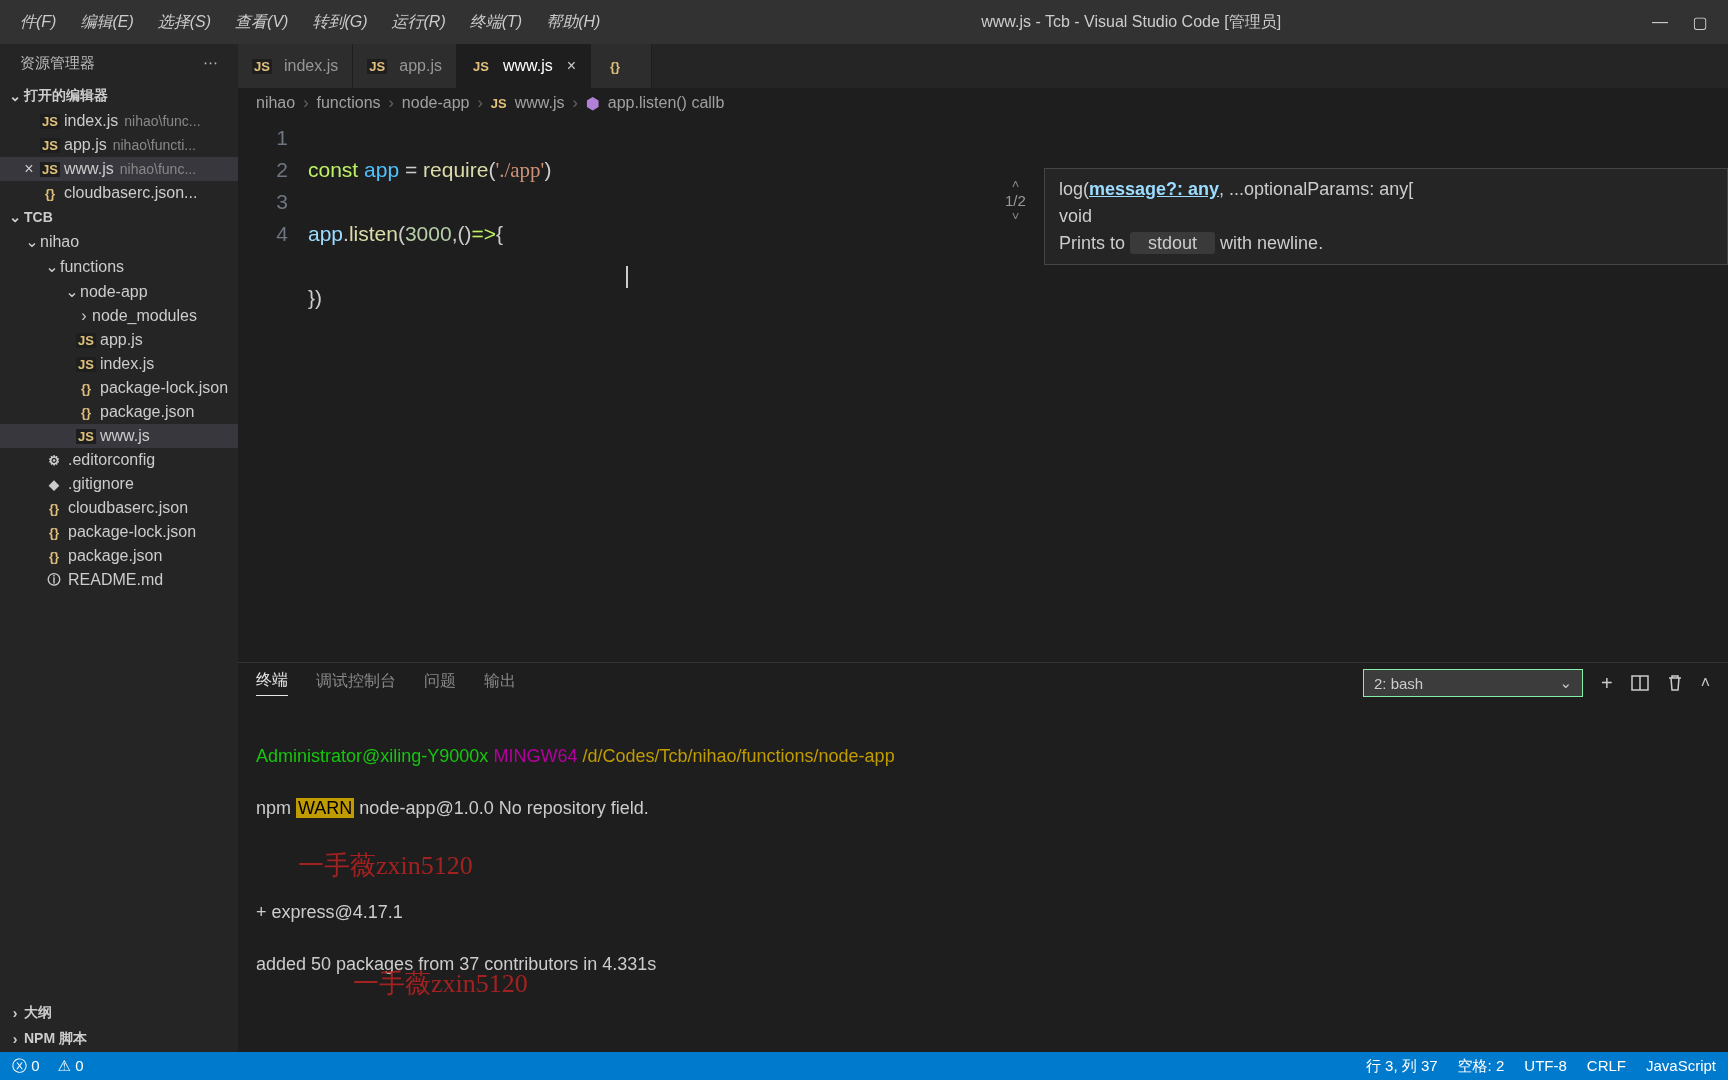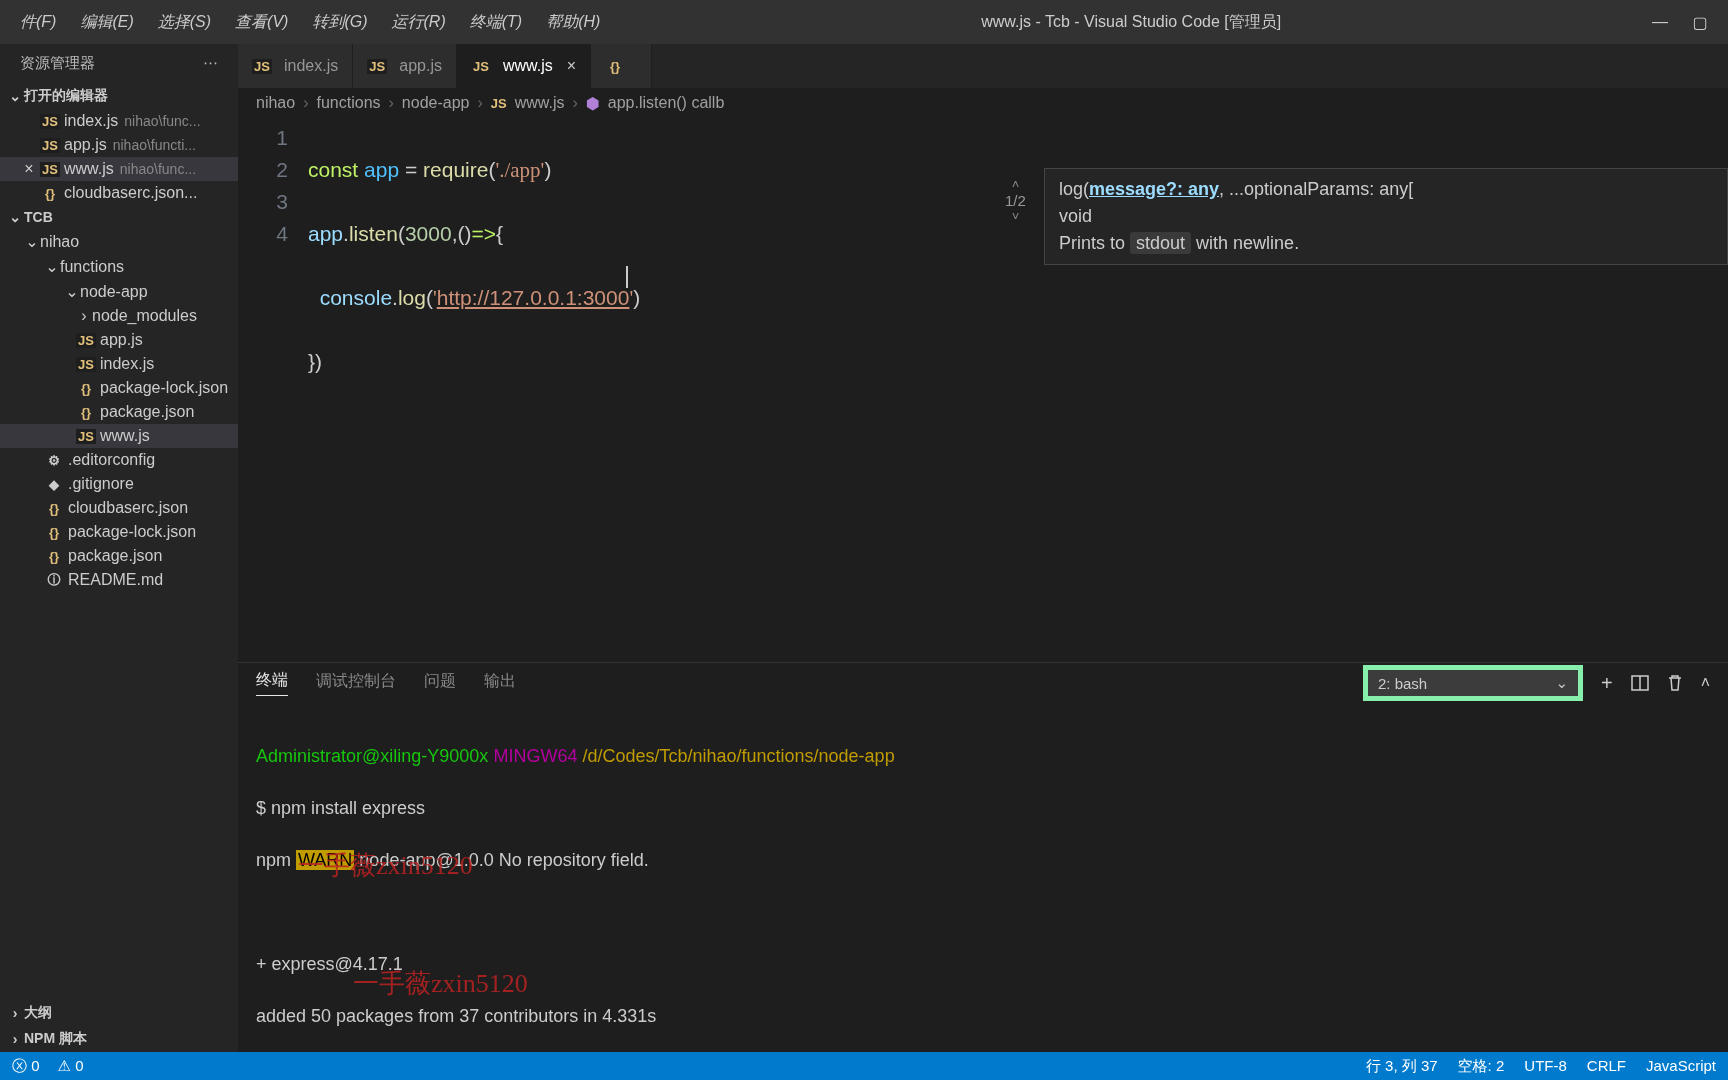--- a/index.html
+++ b/index.html
@@ -49,30 +49,30 @@
 .tok-str { color: #ce9178; font-family: Liberation Serif, serif; }
 .tok-url { color: #ce9178; text-decoration: underline; }
 .tok-num { color: #b5cea8; }
 .tok-const { color: #4fc1ff; }
 .caret-mark { position: absolute; width: 2px; height: 22px; background: #cccccc; }
 
 .tooltip { position: absolute; top: 50px; left: 806px; right: 0; background: #252526; border: 1px solid #454545; color: #cccccc; font-family: Consolas, monospace; font-size: 18px; padding: 10px 14px; display: flex; flex-direction: column; gap: 6px; }
 .tooltip .sig { color: #cccccc; }
 .tooltip .param-active { text-decoration: underline; font-weight: bold; color: #9cdcfe; }
 .tooltip .desc { color: #cccccc; }
-.tooltip .desc code { background: #3a3a3a; padding: 1px 6px; border-radius: 3px; }
+.tooltip .desc code { background: #3a3a3a; padding: 1px 18px; border-radius: 3px; }
 .tooltip-nav { position: absolute; left: -40px; top: 8px; display: flex; flex-direction: column; align-items: center; font-size: 13px; color: #888; }
 .tooltip-counter { font-size: 15px; color: #999; }
 
 .panel { height: 390px; border-top: 1px solid #333; background: #1e1e1e; display: flex; flex-direction: column; }
 .panel-tabs { display: flex; align-items: center; height: 40px; padding: 0 18px; font-size: 16px; gap: 28px; }
 .panel-tab { color: #888; cursor: pointer; padding-bottom: 4px; }
 .panel-tab.active { color: #e7e7e7; border-bottom: 1px solid #e7e7e7; }
 .panel-right { margin-left: auto; display: flex; align-items: center; gap: 18px; }
-.term-select { background: #3c3c3c; border: 5px solid #86efac; color: #cccccc; padding: 4px 10px; font-size: 15px; width: 220px; display: flex; justify-content: space-between; align-items: center; }
+.term-select { background: #3c3c3c; border: 1px solid #86efac; color: #cccccc; padding: 4px 10px; font-size: 15px; width: 220px; display: flex; justify-content: space-between; align-items: center; }
 .term-body { flex: 1; padding: 14px 18px; font-family: Consolas, monospace; font-size: 18px; line-height: 26px; white-space: pre; position: relative; overflow: hidden; }
 .t-green { color: #16c60c; }
 .t-purple { color: #b4009e; }
 .t-yellow { color: #c19c00; }
 .t-warn { background: #c19c00; color: #000; padding: 0 2px; }
 .watermark { position: absolute; color: #bb2222; font-size: 26px; opacity: 0.85; font-family: "Microsoft YaHei"; }
 
 .statusbar { height: 28px; background: #007acc; color: #ffffff; display: flex; align-items: center; font-size: 15px; padding: 0 12px; gap: 18px; }
 .statusbar .sb-right { margin-left: auto; display: flex; gap: 20px; }
 .sb-item { cursor: pointer; }
@@ -252,21 +252,20 @@
       <div class="code-wrapper">
         <div class="gutter">
           <div>1</div>
           <div>2</div>
           <div>3</div>
           <div>4</div>
         </div>
         <div class="code">
 <div><span class="tok-kw">const</span> <span class="tok-const">app</span> = <span class="tok-fn">require</span>(<span class="tok-str">'./app'</span>)</div>
 <div><span class="tok-var">app</span>.<span class="tok-fn">listen</span>(<span class="tok-num">3000</span>,()<span class="tok-kw">=&gt;</span>{</div>
-<div>  <span class="tok-var">console</span>.<span class="tok-fn">log</span>(<span class="tok-str">'</span><span class="tok-url">http://127.0.0.1:3000</span><span class="tok-str">'</span>)</div>
 <div>})</div>
           <div class="caret-mark" style="top:148px; left:318px;"></div>
         </div>
       </div>
 
       <div class="tooltip">
         <div class="tooltip-nav">
           <span>˄</span>
           <span class="tooltip-counter">1/2</span>
           <span>˅</span>
@@ -301,21 +300,20 @@
             <span>
               <svg width="16" height="18" viewBox="0 0 16 18">
                   <path d="M2 4h12M5 4V2h6v2M4 4l1 12h6l1-12" fill="none" stroke="#ccc" stroke-width="1.5"></path>
                 </svg>
             </span>
             <span>˄</span>
           </div>
         </div>
         <div class="term-body">
 <div><span class="t-green">Administrator@xiling-Y9000x</span> <span class="t-purple">MINGW64</span> <span class="t-yellow">/d/Codes/Tcb/nihao/functions/node-app</span></div>
-<div>$ npm install express</div>
 <div><span>npm </span><span class="t-warn">WARN</span><span> node-app@1.0.0 No repository field.</span></div>
 <div>&nbsp;</div>
 <div>+ express@4.17.1</div>
 <div>added 50 packages from 37 contributors in 4.331s</div>
 
 
           <div class="watermark" style="top:150px; left:60px;">一手薇zxin5120</div>
           <div class="watermark" style="top:268px; left:115px;">一手薇zxin5120</div>
         </div>
       </div>

